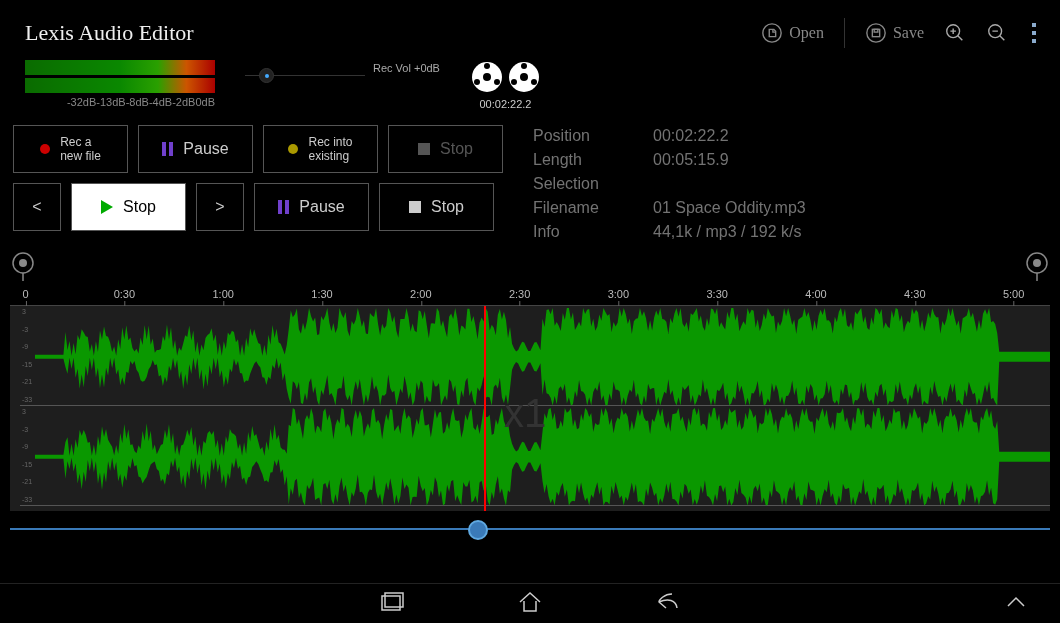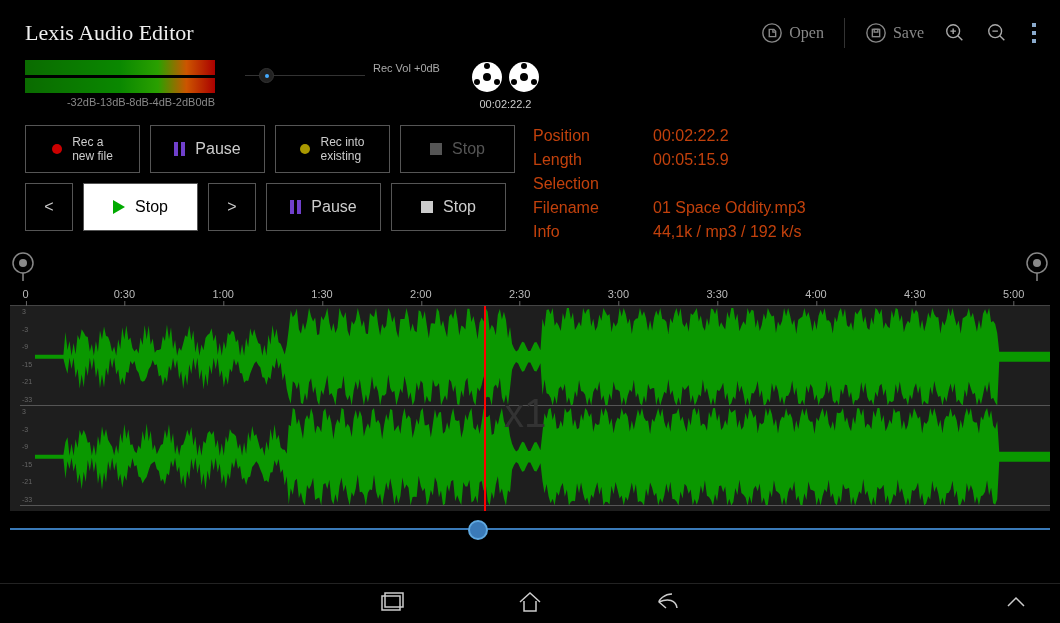--- a/index.html
+++ b/index.html
@@ -25,41 +25,41 @@
 .rec-vol-line { width: 120px; height: 1px; background: #333; position: relative; margin-top: 15px; }
 .rec-vol-knob { position: absolute; left: 14px; top: -7px; width: 15px; height: 15px; border-radius: 50%; background: #222; border: 1px solid #333; display: flex; align-items: center; justify-content: center; }
 .rec-vol-knob::after { content: ''; width: 4px; height: 4px; border-radius: 50%; background: #4af; }
 .rec-vol-label { font-size: 11px; color: #aaa; }
 .reels { display: flex; flex-direction: column; align-items: center; gap: 4px; }
 .reels-icons { display: flex; gap: 3px; }
 .reel-svg { width: 34px; height: 34px; }
 .reel-time { font-size: 11px; color: #ccc; }
 
 
-.controls-area { display: flex; padding: 5px 20px 10px 25px; gap: 18px; }
+.controls-area { display: flex; padding: 5px 20px 10px 13px; gap: 30px; }
 .button-grid { display: flex; flex-direction: column; gap: 10px; }
 .button-row { display: flex; gap: 10px; }
 .ctrl-btn { border: 1px solid #555; background: #000; color: #ccc; display: flex; align-items: center; justify-content: center; gap: 10px; font-size: 16px; cursor: pointer; height: 48px; }
 .ctrl-btn.disabled { color: #555; }
 .ctrl-btn.disabled .icon-rect { background: #555; }
 .ctrl-btn.active { background: #fff; color: #000; }
 .rec-btn { width: 115px; font-size: 12px; line-height: 1.2; }
 .pause-btn { width: 115px; }
 .stop-btn { width: 115px; }
 .seek-btn { width: 48px; font-size: 16px; }
 .play-btn { width: 115px; }
 .icon-circle { width: 10px; height: 10px; border-radius: 50%; flex-shrink: 0; }
 .icon-pause { display: flex; gap: 3px; }
 .icon-pause span { width: 4px; height: 14px; }
 .icon-rect { width: 12px; height: 12px; background: #ccc; }
 .icon-tri { width: 0; height: 0; border-left: 12px solid #0a0; border-top: 7px solid transparent; border-bottom: 7px solid transparent; }
 
 
 .info-panel { display: flex; flex-direction: column; gap: 6px; padding-top: 2px; }
-.info-row { display: flex; font-size: 16px; color: #c2410c; align-items: center; }
+.info-row { display: flex; font-size: 16px; color: #737373; align-items: center; }
 .info-label { width: 120px; }
 .info-value { }
 
 
 .marker-row { position: relative; height: 35px; }
 .marker-pin { position: absolute; top: 0; width: 30px; height: 30px; }
 
 
 .timeline { position: relative; background: #1e1e1e; margin: 0 10px; height: 225px; }
 .ruler { height: 20px; background: #000; position: relative; display: flex; border-bottom: 1px solid #444; }

